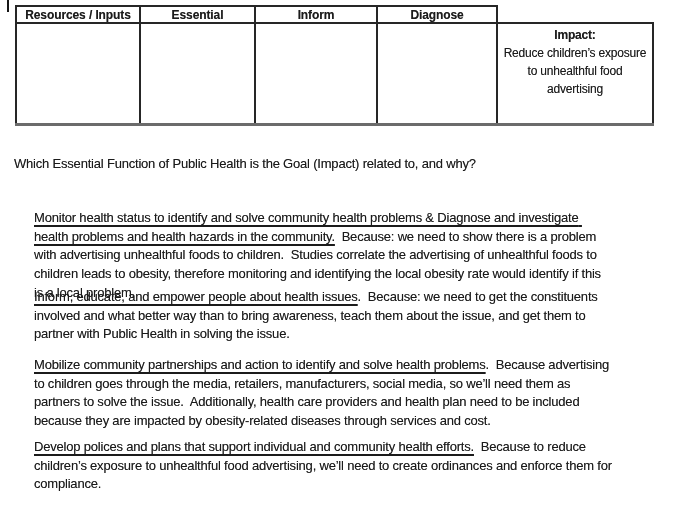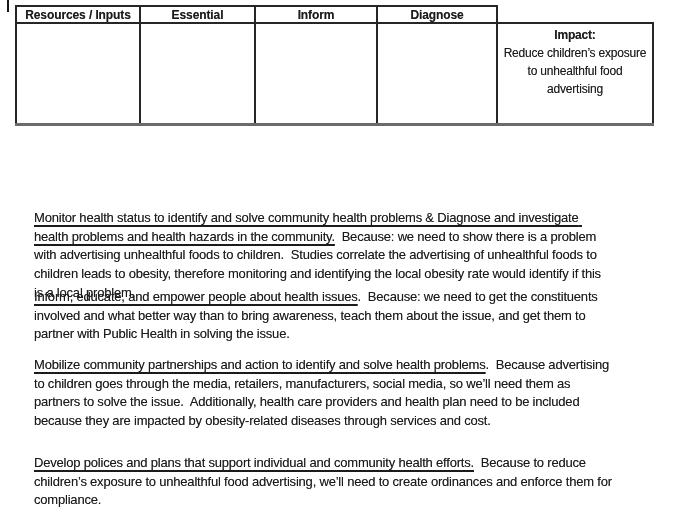--- a/index.html
+++ b/index.html
@@ -57,21 +57,21 @@
     white-space: pre-wrap;
   }
   .para .u {
     text-decoration: underline;
     text-decoration-thickness: 1.5px;
     text-underline-offset: 2.5px;
   }
   .p1 { top: 188px; margin-top: 21px; }
   .p2 { top: 288px; }
   .p3 { top: 356px; }
-  .p4 { top: 454px; }
+  .p4 { top: 438px; }
 </style>
 </head>
 <body>
 
 <div class="page">
 
   <div class="corner-artifact"></div>
 
   <table class="logic">
     <colgroup>
@@ -95,20 +95,21 @@
       <td></td>
       <td></td>
       <td class="impact-cell">
             <div class="impact-title">Impact:</div>
             <div class="impact-text">Reduce children’s exposure to unhealthful food advertising</div>
           </td>
     </tr>
   </tbody>
     </table>
 
+  <div class="question">Which Essential Function of Public Health is the Goal (Impact) related to, and why?</div>
 
   <div class="para p1"><span class="u">Monitor health status to identify and solve community health problems &amp; Diagnose and investigate health problems and health hazards in the community.</span><span>  Because: we need to show there is a problem with advertising unhealthful foods to children.  Studies correlate the advertising of unhealthful foods to children leads to obesity, therefore monitoring and identifying the local obesity rate would identify if this is a local problem.</span></div>
 
   <div class="para p2"><span class="u">Inform, educate, and empower people about health issues</span><span>.  Because: we need to get the constituents involved and what better way than to bring awareness, teach them about the issue, and get them to partner with Public Health in solving the issue.</span></div>
 
   <div class="para p3"><span class="u">Mobilize community partnerships and action to identify and solve health problems</span><span>.  Because advertising to children goes through the media, retailers, manufacturers, social media, so we’ll need them as partners to solve the issue.  Additionally, health care providers and health plan need to be included because they are impacted by obesity-related diseases through services and cost.</span></div>
 
   <div class="para p4"><span class="u">Develop polices and plans that support individual and community health efforts.</span><span>  Because to reduce children’s exposure to unhealthful food advertising, we’ll need to create ordinances and enforce them for compliance.</span></div>
 
 </div>

